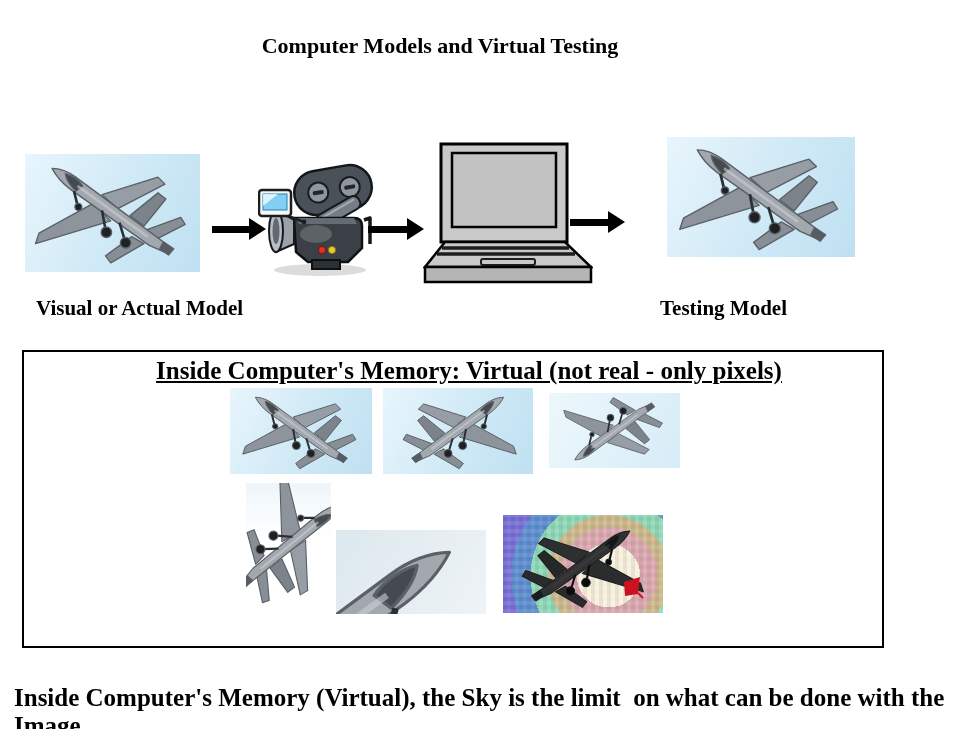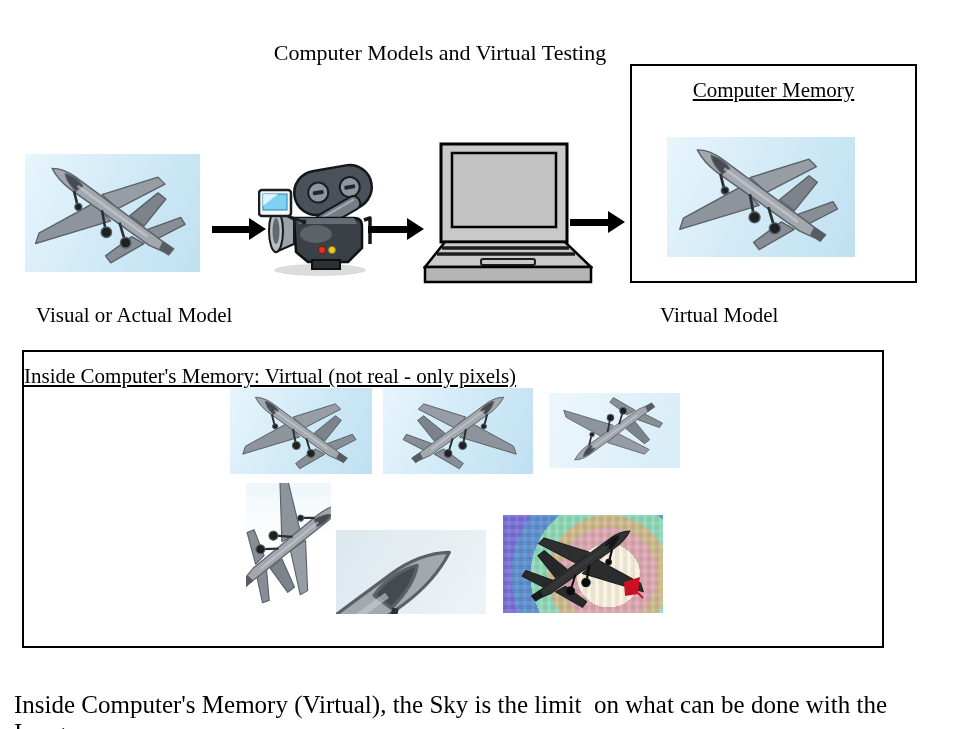--- a/index.html
+++ b/index.html
@@ -1,18 +1,18 @@
 <!DOCTYPE html>
 <html><head>
 <meta charset="utf-8">
 <style>
   html,body{margin:0;padding:0;background:#ffffff;}
   #stage{position:relative;width:963px;height:729px;background:#fff;overflow:hidden;
          font-family:"Liberation Serif","DejaVu Serif",serif;color:#000;}
-  .lbl{position:absolute;font-weight:normal;white-space:pre;margin-top:7px;}
+  .lbl{position:absolute;font-weight:bold;white-space:pre;}
   .underln{text-decoration:underline;}
   .box{position:absolute;border:2px solid #000;background:#fff;box-sizing:border-box;}
   .sky{position:absolute;overflow:hidden;background:linear-gradient(115deg,#e8f5fc 0%,#cfe9f6 55%,#bfe0f1 100%);}
   .sky svg{display:block;width:100%;height:100%;}
   .arrow{position:absolute;display:flex;align-items:center;}
   .arrow .shaft{height:7px;background:#000;}
   .arrow .head{width:0;height:0;border-left:17px solid #000;border-top:11px solid transparent;border-bottom:11px solid transparent;}
   .flip-h svg{transform:scaleX(-1);}
   .flip-v svg{transform:scaleY(-1);}
   .tile-rot{position:absolute;overflow:hidden;background:linear-gradient(#eef6fb,#ffffff 45%);}
@@ -110,34 +110,31 @@
     <line x1="14" y1="114" x2="152" y2="114" stroke="#1d1d1d" stroke-width="3.5"></line>
     <rect x="58" y="119" width="54" height="6" rx="2" fill="none" stroke="#1d1d1d" stroke-width="2"></rect>
     <polygon points="2,127 168,127 168,142 2,142" fill="#b5b5b5" stroke="#000" stroke-width="2.5"></polygon>
   </svg>
 
   <div class="arrow" style="left:570px;top:211px;width:55px;">
     <div class="shaft" style="width:38px;"></div>
       <div class="head"></div>
   </div>
 
-  <div class="box" style="left:630px;top:64px;width:287px;height:219px;">
-    <div class="lbl underln" style="left:0;top:5px;width:100%;text-align:center;font-size:21px;position:absolute;">Computer Memory</div>
-  </div>
   <div class="sky" style="left:667px;top:137px;width:188px;height:120px;">
     <svg viewBox="0 0 200 130">
         <use href="#jetShape" xlink:href="#jetShape"></use>
       </svg>
   </div>
 
   <div class="lbl" style="left:36px;top:296px;font-size:21px;">Visual or Actual Model</div>
-  <div class="lbl" style="left:660px;top:296px;font-size:21px;">Virtual Model</div>
+  <div class="lbl" style="left:660px;top:296px;font-size:21px;">Testing Model</div>
 
   <div class="box" style="left:22px;top:350px;width:862px;height:298px;">
-    <div class="lbl underln" style="left:0;top:5px;width:100%;text-align:left;font-size:21px;position:absolute;">Inside Computer's Memory: Virtual (not real - only pixels)</div>
+    <div class="lbl underln" style="left:16px;top:5px;width:100%;text-align:center;font-size:25px;position:absolute;">Inside Computer's Memory: Virtual (not real - only pixels)</div>
   </div>
 
   <div class="sky" style="left:230px;top:388px;width:142px;height:86px;">
     <svg viewBox="0 0 200 130">
         <use href="#jetShape" xlink:href="#jetShape"></use>
       </svg>
   </div>
   <div class="sky flip-h" style="left:383px;top:388px;width:150px;height:86px;">
     <svg viewBox="0 0 200 130">
         <use href="#jetShape" xlink:href="#jetShape"></use>

